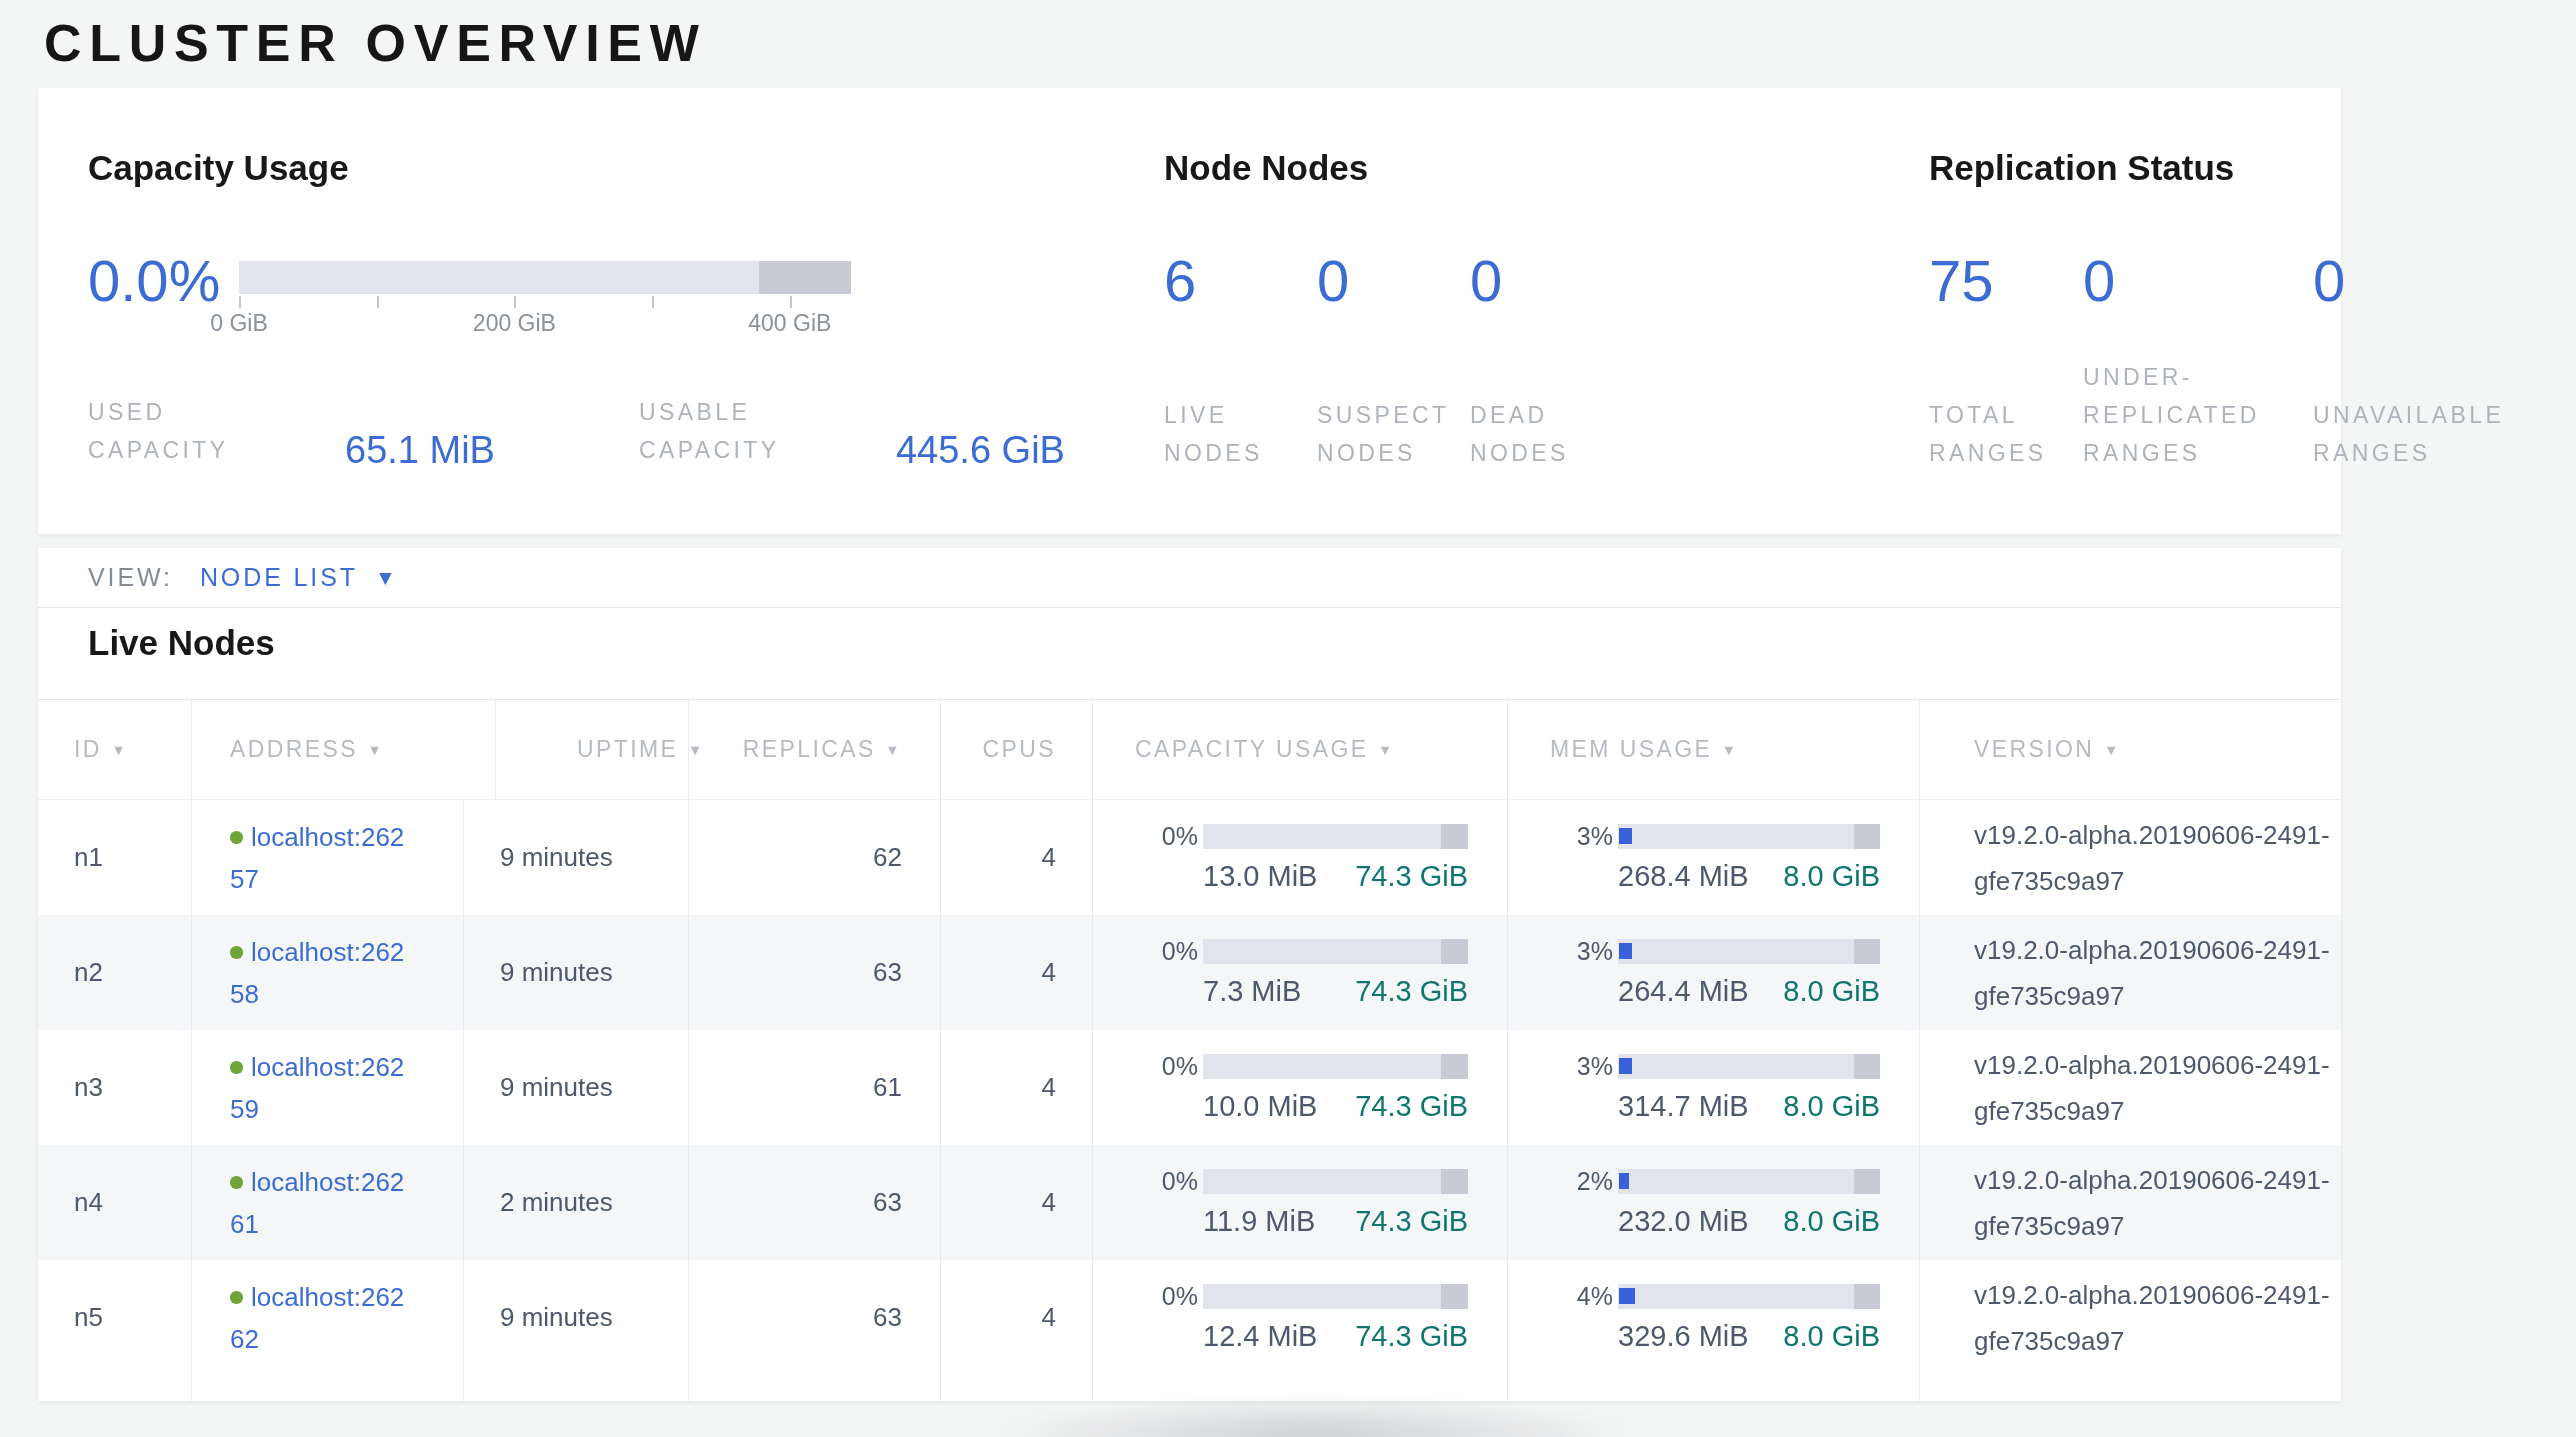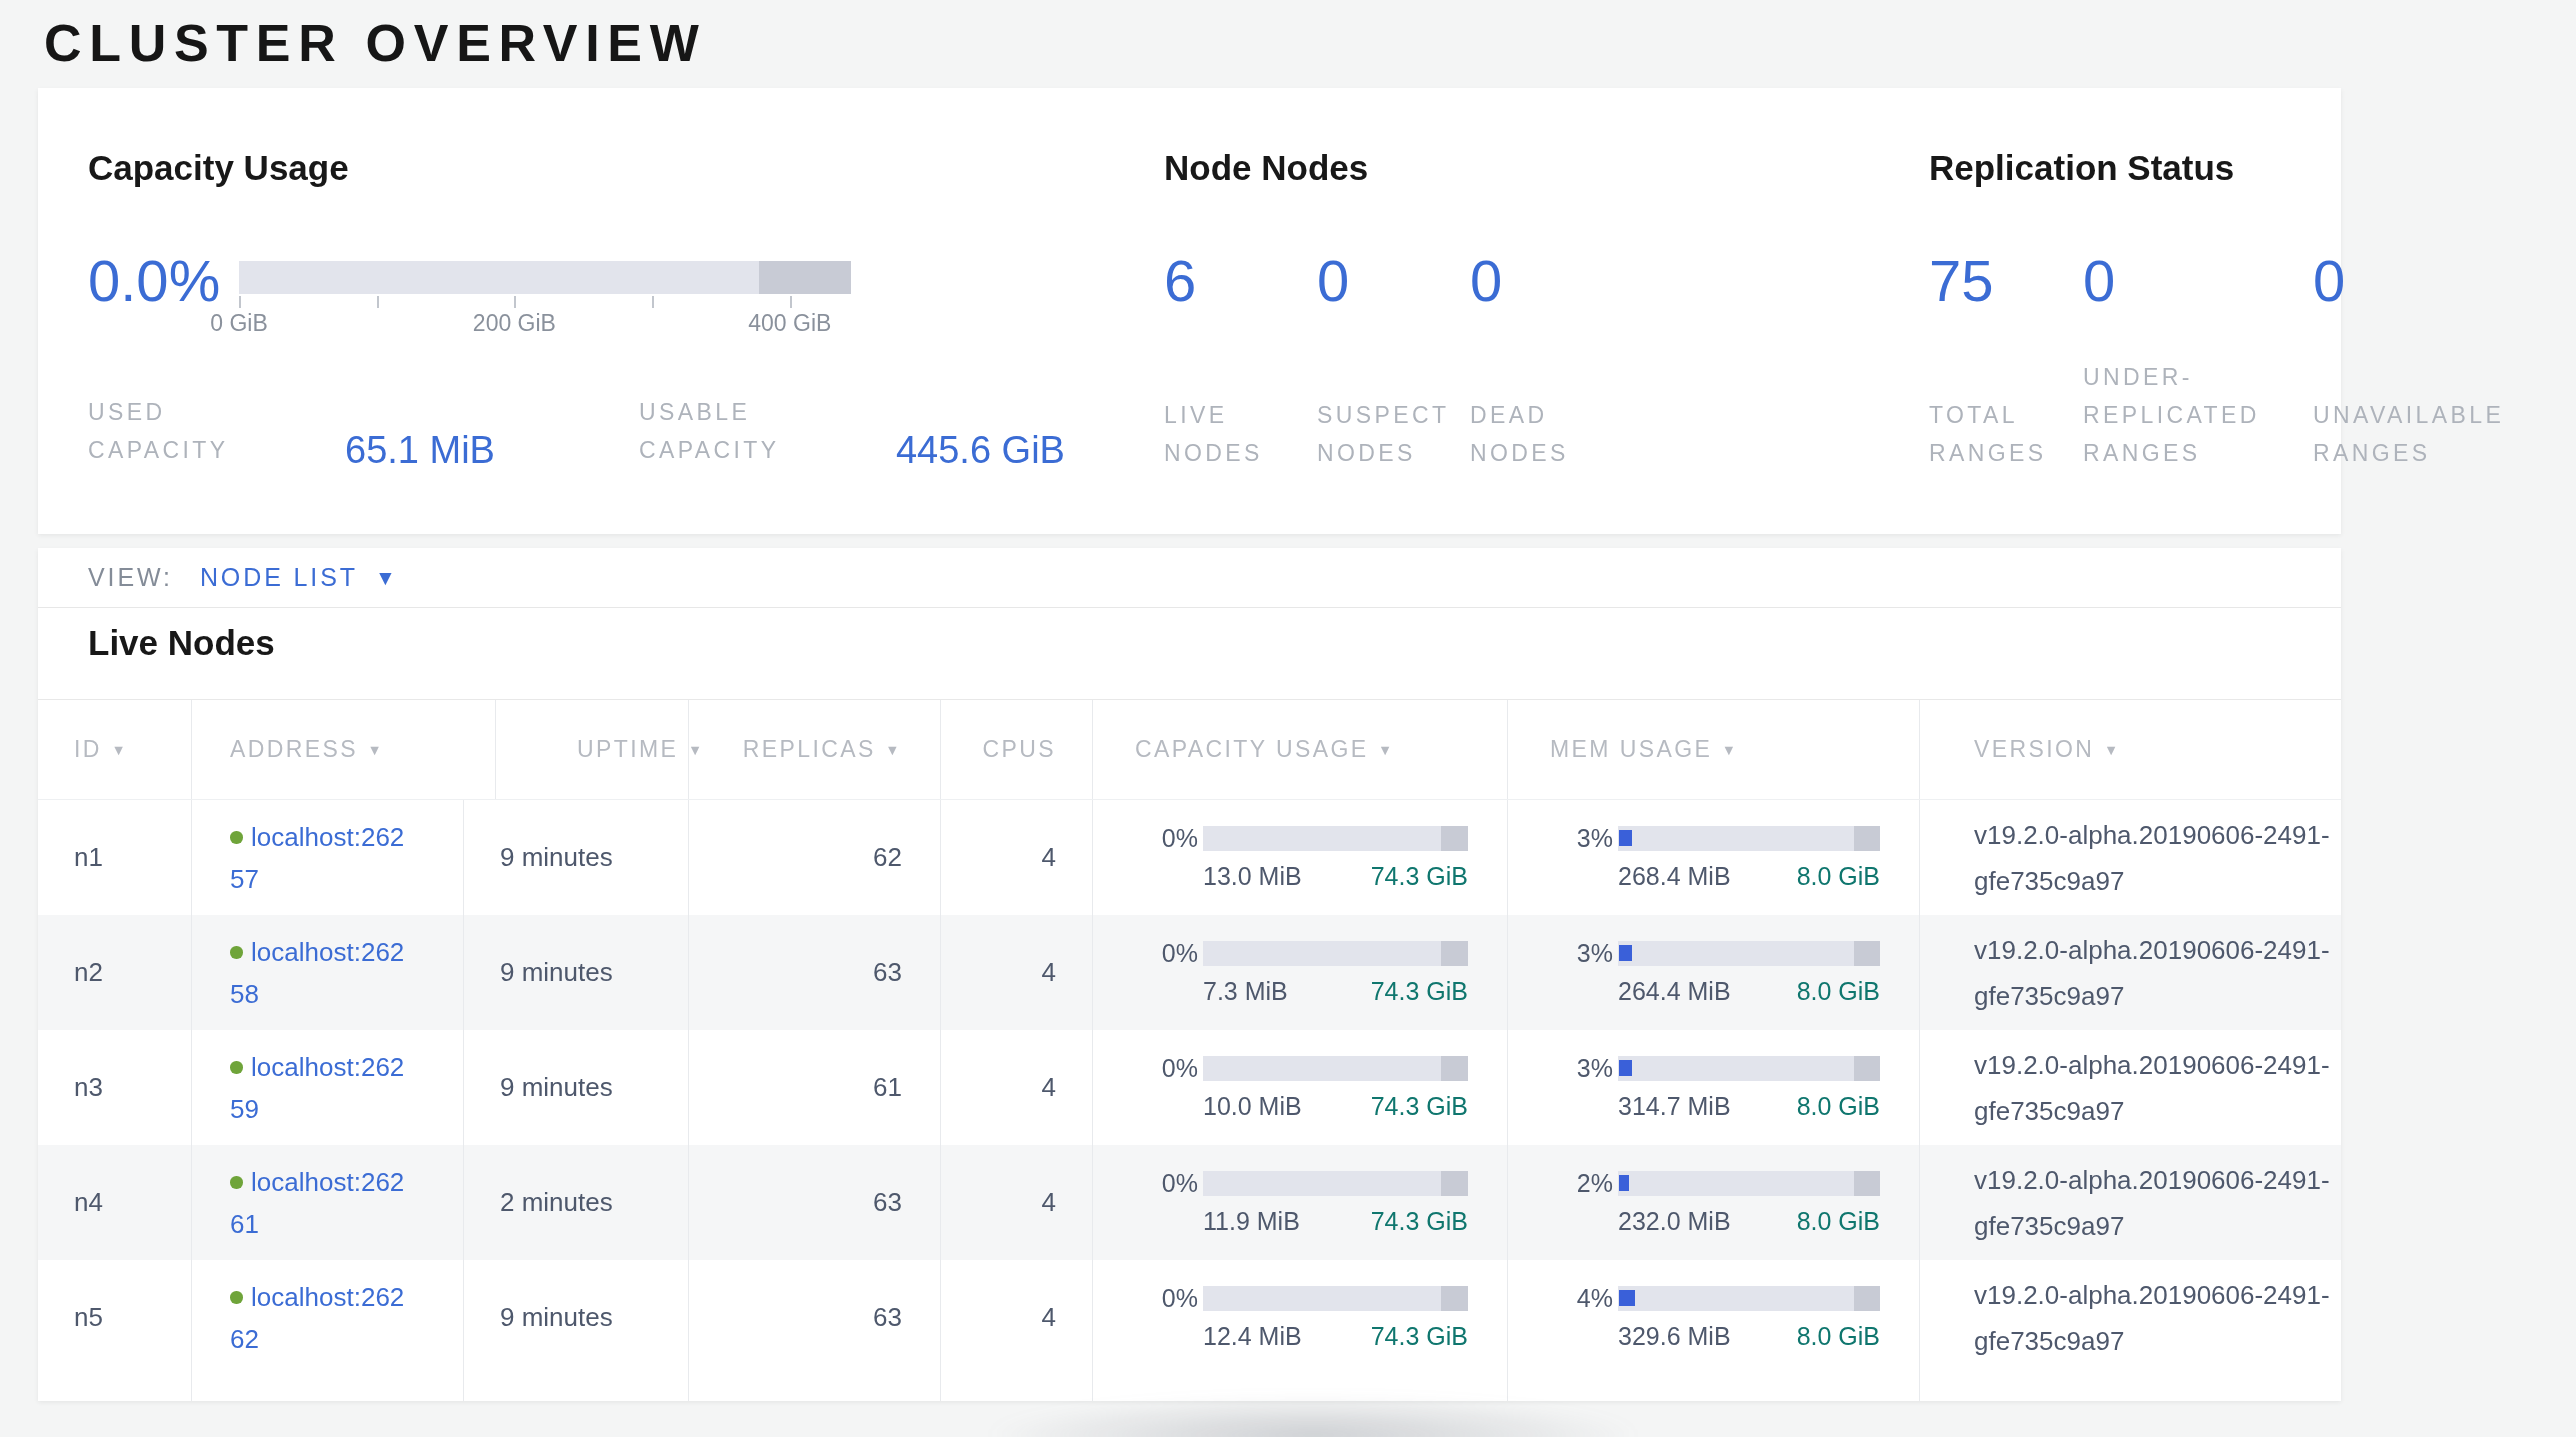--- a/index.html
+++ b/index.html
@@ -134,21 +134,21 @@
   .meter-top { display:flex; align-items:center; }
   .meter-pct { width:44px; flex:none; text-align:right; margin-right:4.8px; font-size:25px; color:#4e586c; }
   .meter-bar {
     flex:1; height:25px; background:#e2e4ec;
     display:flex; align-items:center; overflow:hidden;
   }
   .meter-bar .bar-fill { height:62%; background:#3a60d9; flex:none; margin-left:1px; }
   .meter-bar .bar-reserved { height:100%; background:#c8cbd5; margin-left:auto; flex:none; }
   .meter-vals {
     display:flex; justify-content:space-between;
-    margin-left:49px; margin-top:9.6px; font-size:25px;
+    margin-left:49px; margin-top:9.6px; font-size:29px;
   }
   .meter-used { color:#4e586c; }
   .meter-total { color:#0f766e; }
 
   .version-text { line-height:46px; max-width:412px; overflow-wrap:break-word; }
   .logs-link { color:#3b6cd4; cursor:pointer; }
 
   .partial { height:27px; background:#ffffff; }
 
   .bottom-smudge {

